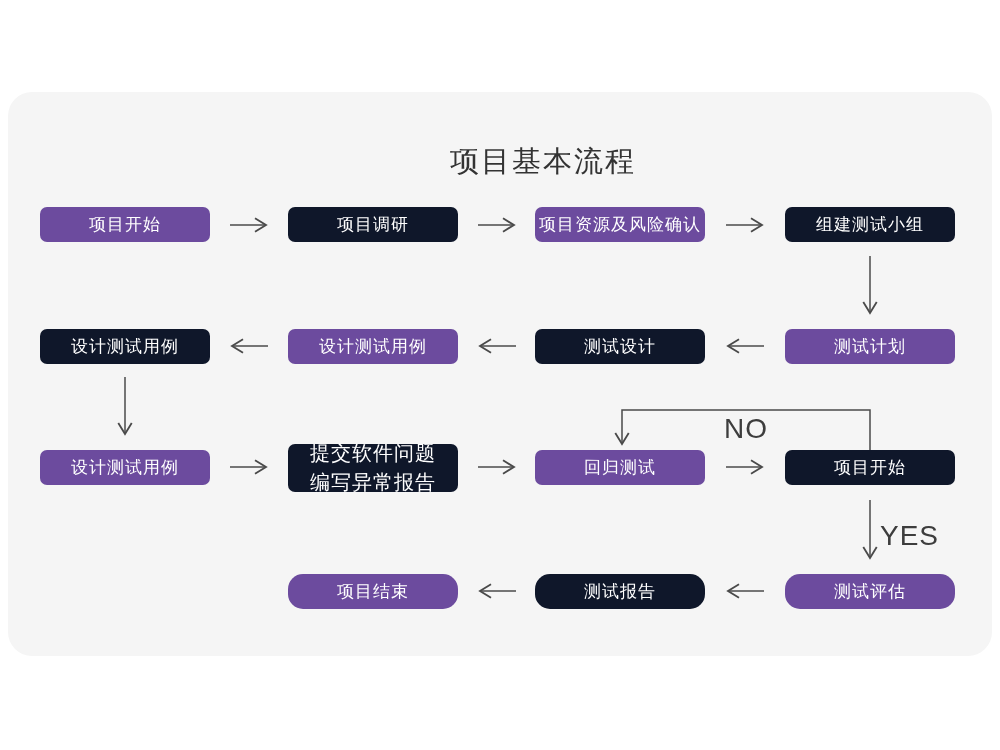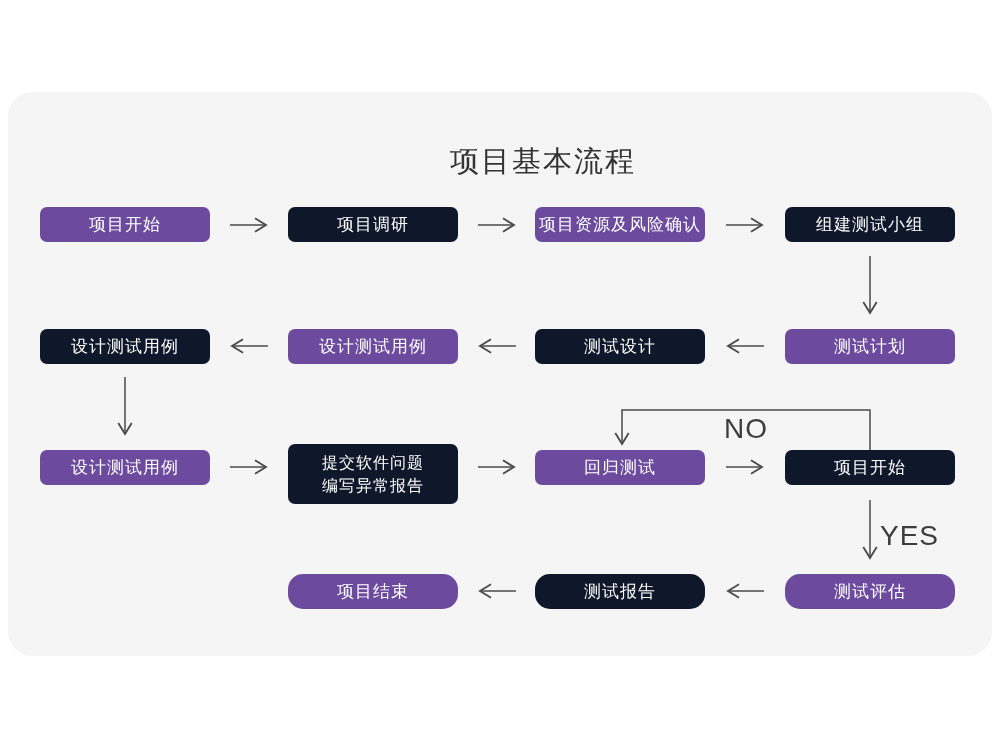--- a/index.html
+++ b/index.html
@@ -37,22 +37,22 @@
     justify-content: center;
     font-size: 17px;
     letter-spacing: 1px;
     color: #ffffff;
     text-align: center;
     box-sizing: border-box;
   }
   .purple { background: #6c4b9e; }
   .gray   { background: #0f172a; }
   .node.tall {
-    height: 60px;
-    font-size: 16px;
+    height: 48px;
+    font-size: 20px;
     line-height: 1.45;
     white-space: pre-line;
   }
   
   .c1 { left: 40px; text-align: right; }  .c2 { left: 288px; }  .c3 { left: 535px; }  .c4 { left: 785px; }
   .r1 { top: 207px; }  .r2 { top: 329px; }   .r3 { top: 450px; }   .r4 { top: 574px; border-radius: 15px; }
   .r3tall { top: 444px; }
   .connectors {
     position: absolute;
     left: 0; top: 0;

